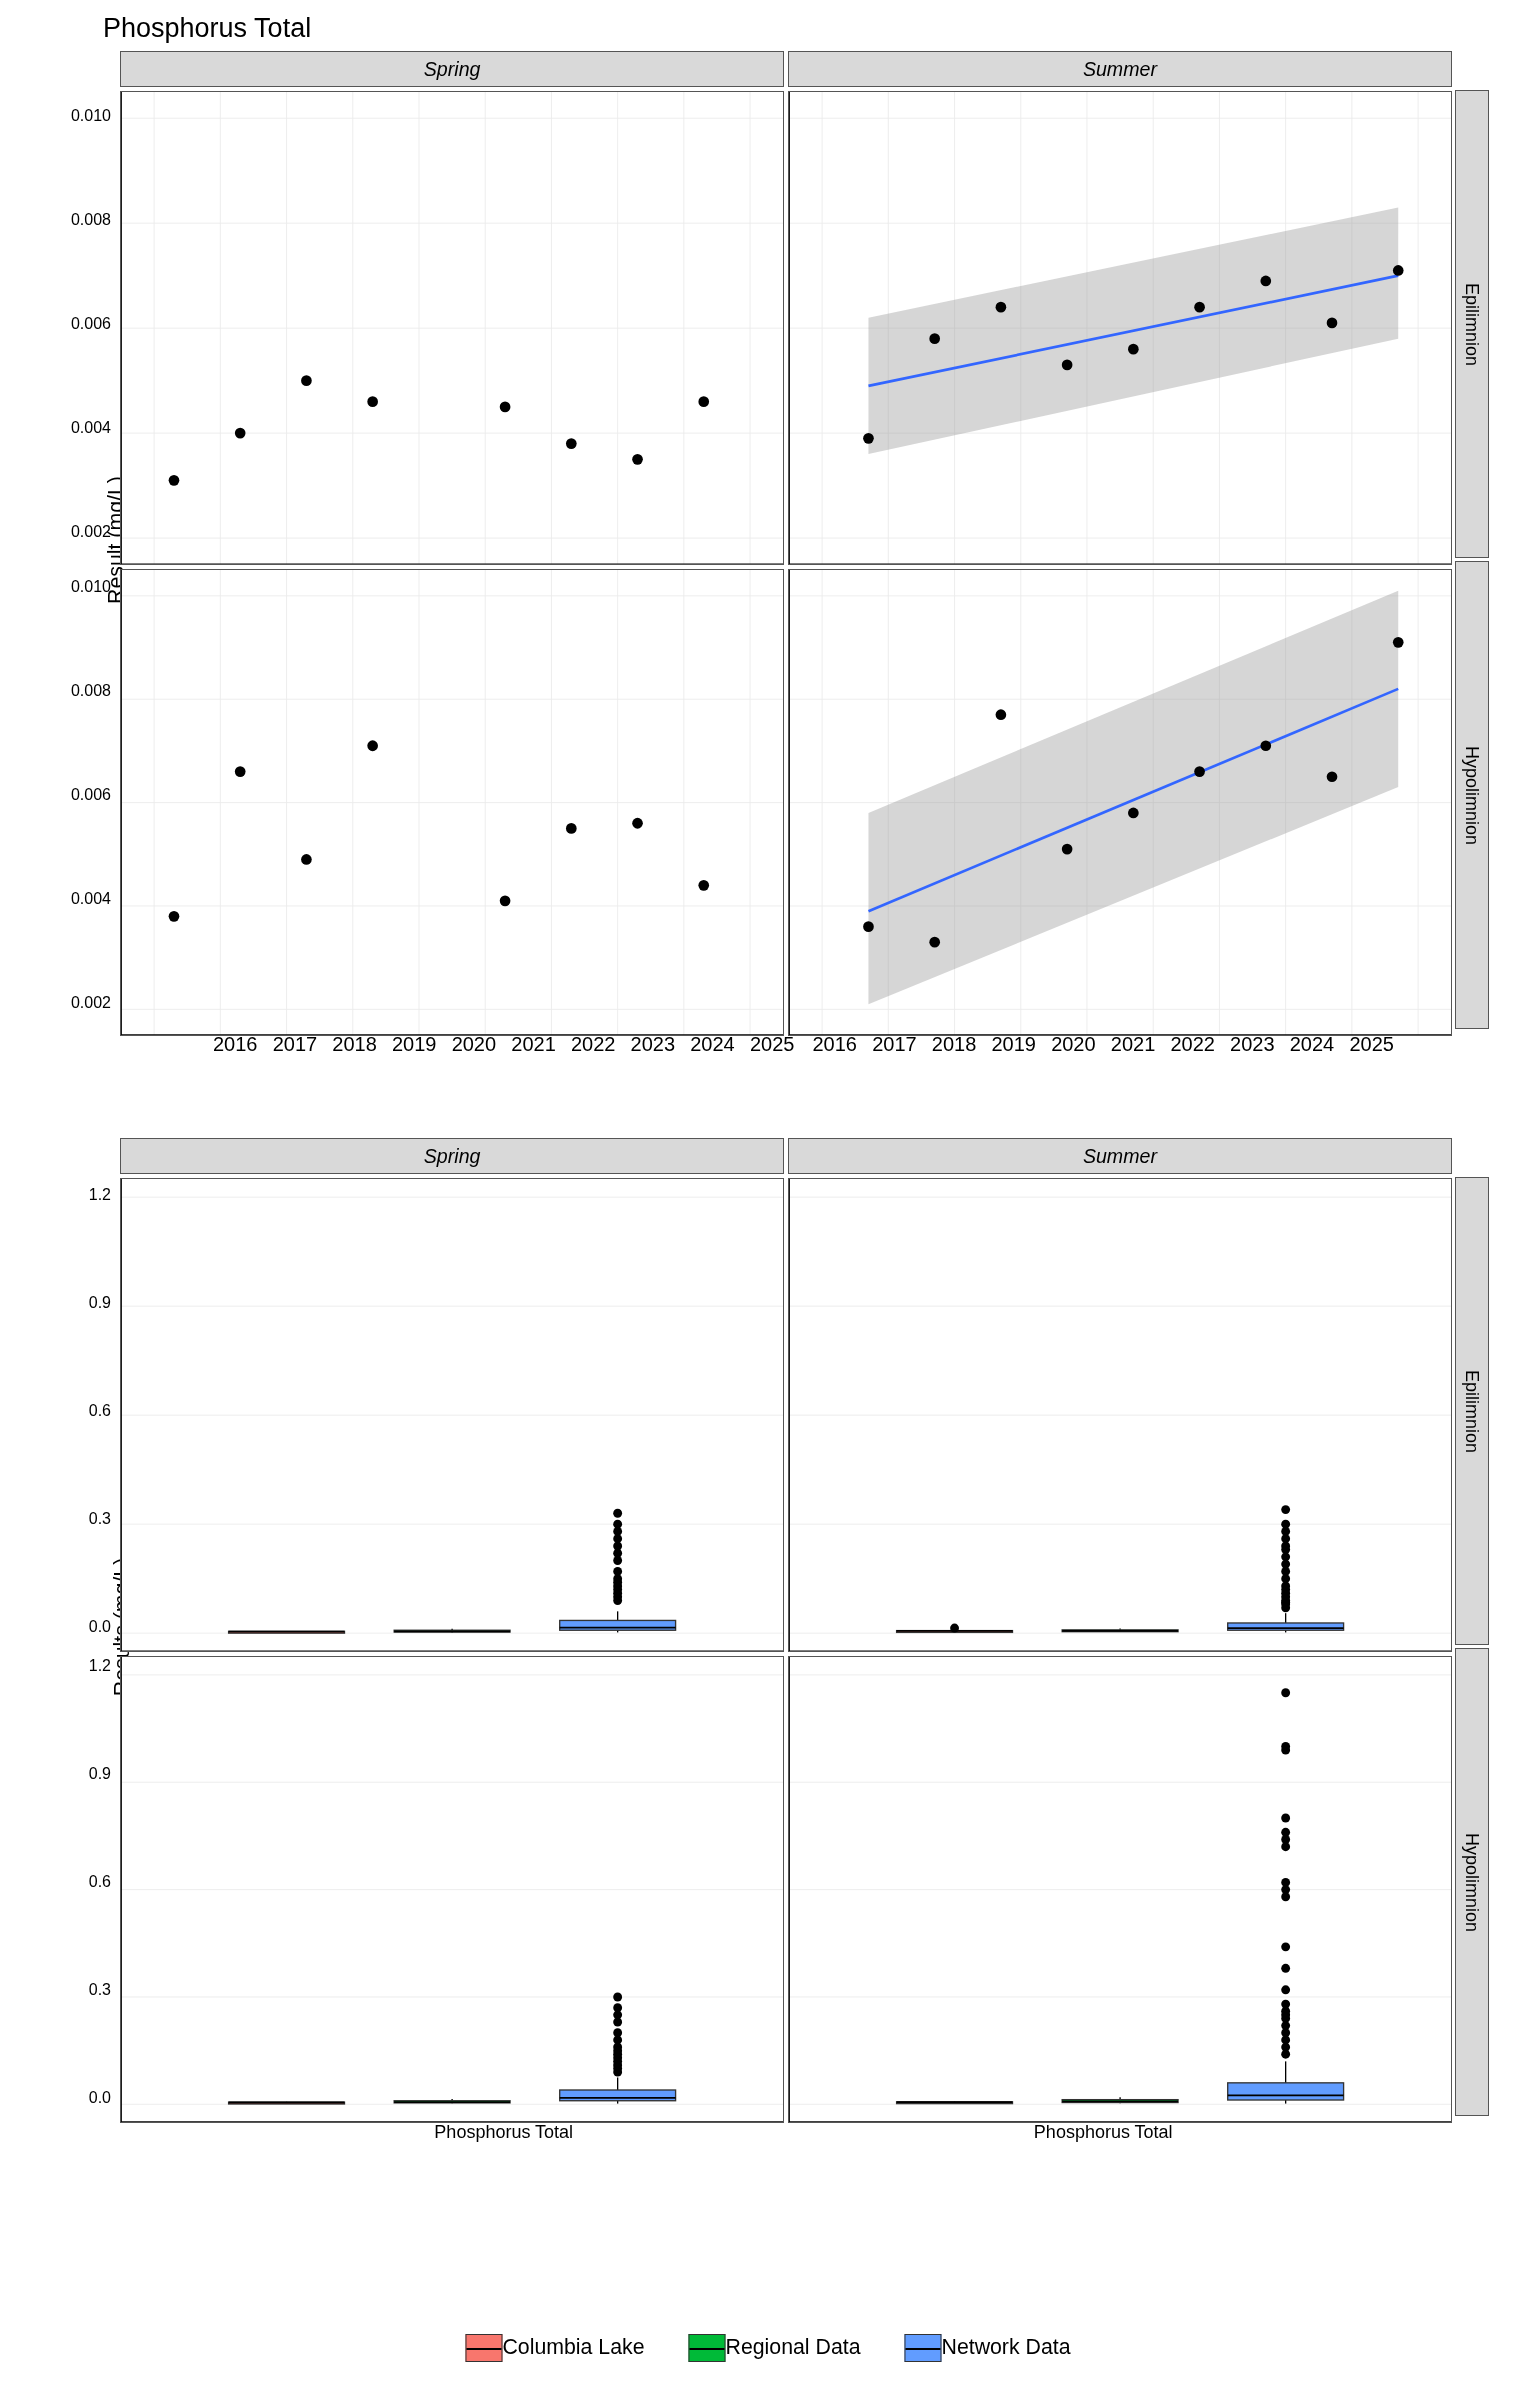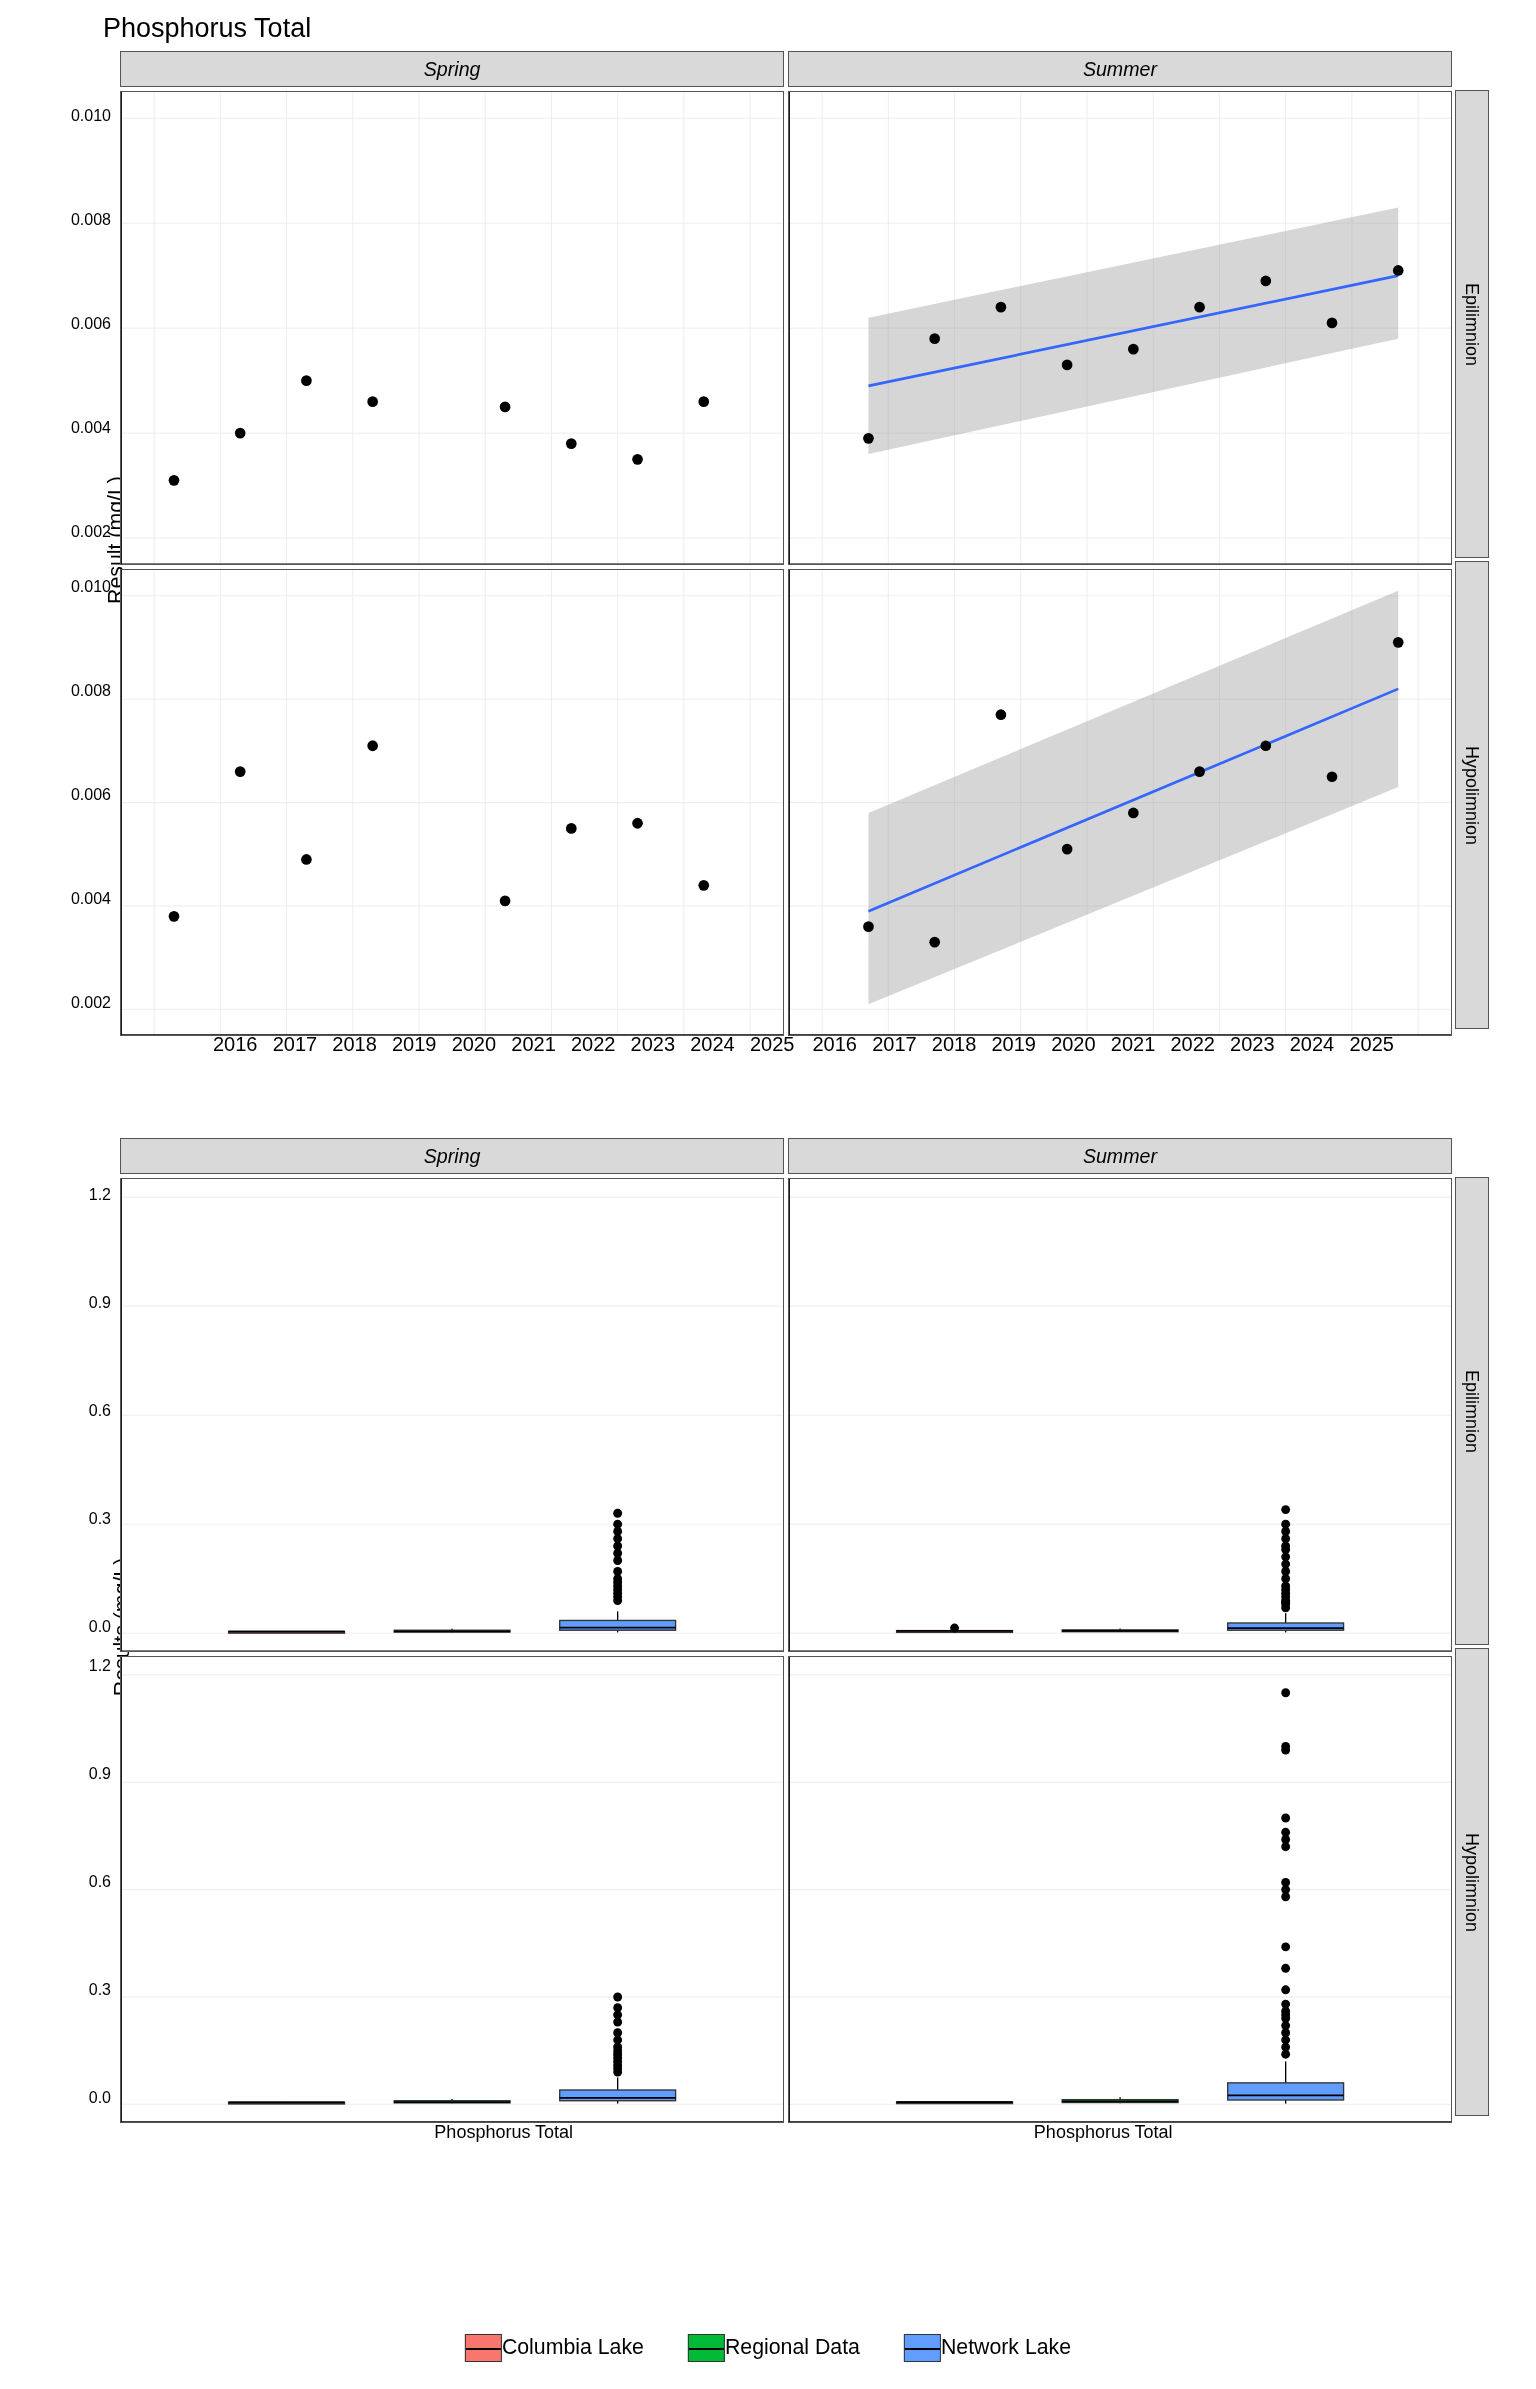--- a/index.html
+++ b/index.html
@@ -416,16 +416,16 @@
   <div class="legend-item">
     <div class="legend-box lb-red"></div>
     <span>Columbia Lake</span>
   </div>
   <div class="legend-item">
     <div class="legend-box lb-green"></div>
     <span>Regional Data</span>
   </div>
   <div class="legend-item">
     <div class="legend-box lb-blue"></div>
-    <span>Network Lake</span>
+    <span>Network Data</span>
   </div>
 </div>
 
 
 </body></html>

